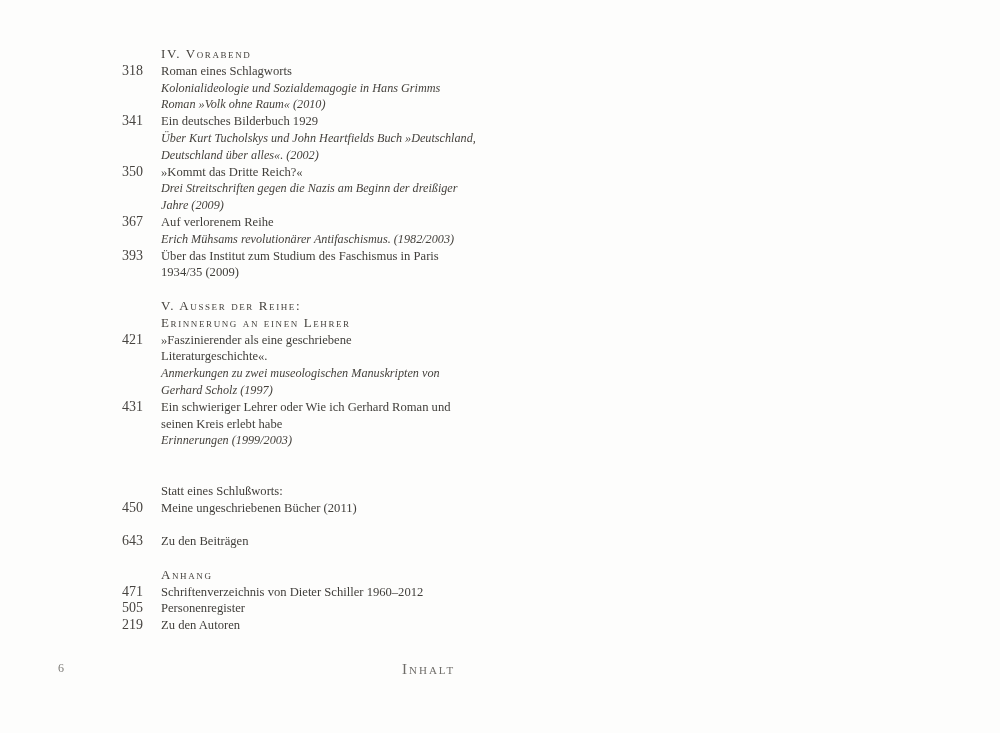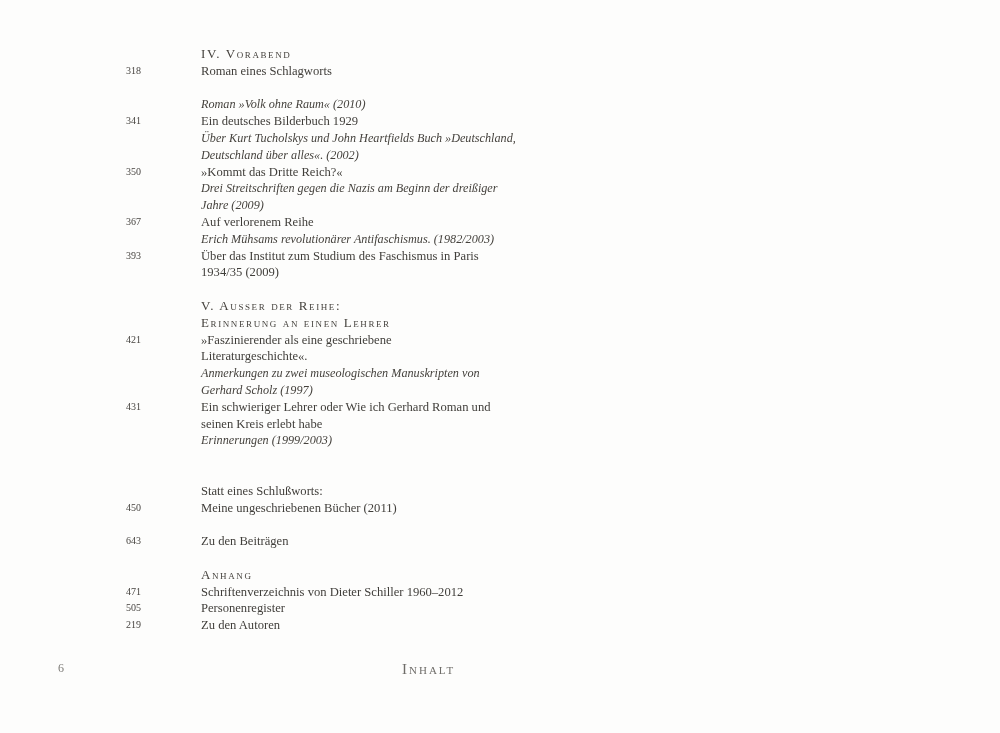--- a/index.html
+++ b/index.html
@@ -34,27 +34,26 @@
     top: 46px;
     width: 350px;
     font-size: 12.6px;
     color: #403e3a;
   }
   .toc-row {
     display: flex;
     height: 16.8px;
     line-height: 16.8px;
     white-space: nowrap;
-    gap: 40px;
   }
   .toc-num {
     flex: none;
     width: 19px;
     text-align: right;
-    font-size: 10px;
+    font-size: 14px;
     color: #474440;
   }
   .toc-text {
     margin-left: 20px;
   }
   .toc-row.heading .toc-text {
     font-variant: small-caps;
     letter-spacing: 1.6px;
     font-size: 13px;
     color: #46433e;
@@ -93,20 +92,21 @@
         <div class="toc-row heading">
           <span class="toc-num"></span>
           <span class="toc-text">IV. Vorabend</span>
         </div>
         <div class="toc-row entry">
           <span class="toc-num">318</span>
           <span class="toc-text">Roman eines Schlagworts</span>
         </div>
         <div class="toc-row subtitle">
           <span class="toc-num"></span>
+          <span class="toc-text">Kolonialideologie und Sozialdemagogie in Hans Grimms</span>
         </div>
         <div class="toc-row subtitle">
           <span class="toc-num"></span>
           <span class="toc-text">Roman »Volk ohne Raum« (2010)</span>
         </div>
         <div class="toc-row entry">
           <span class="toc-num">341</span>
           <span class="toc-text">Ein deutsches Bilderbuch 1929</span>
         </div>
         <div class="toc-row subtitle">

